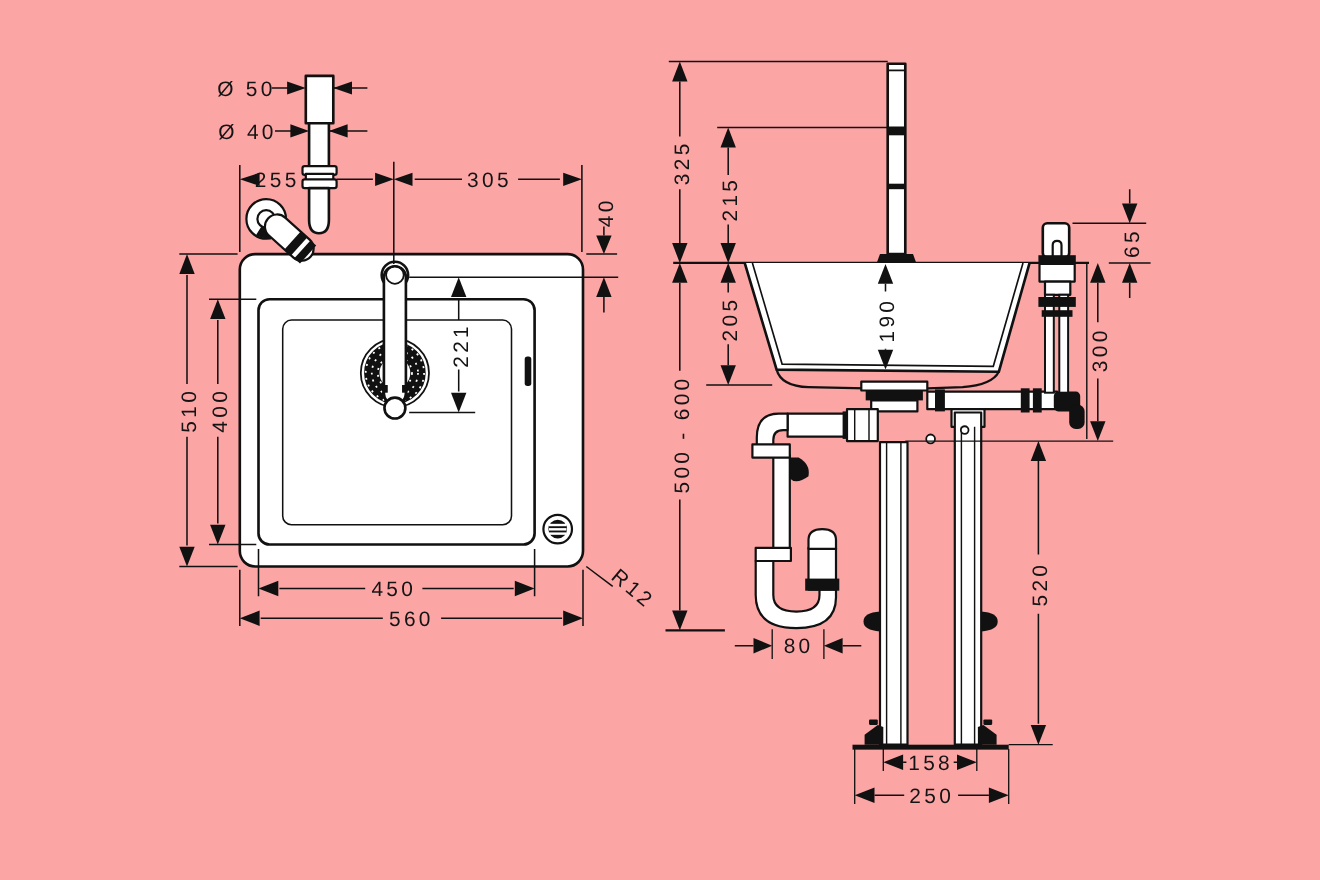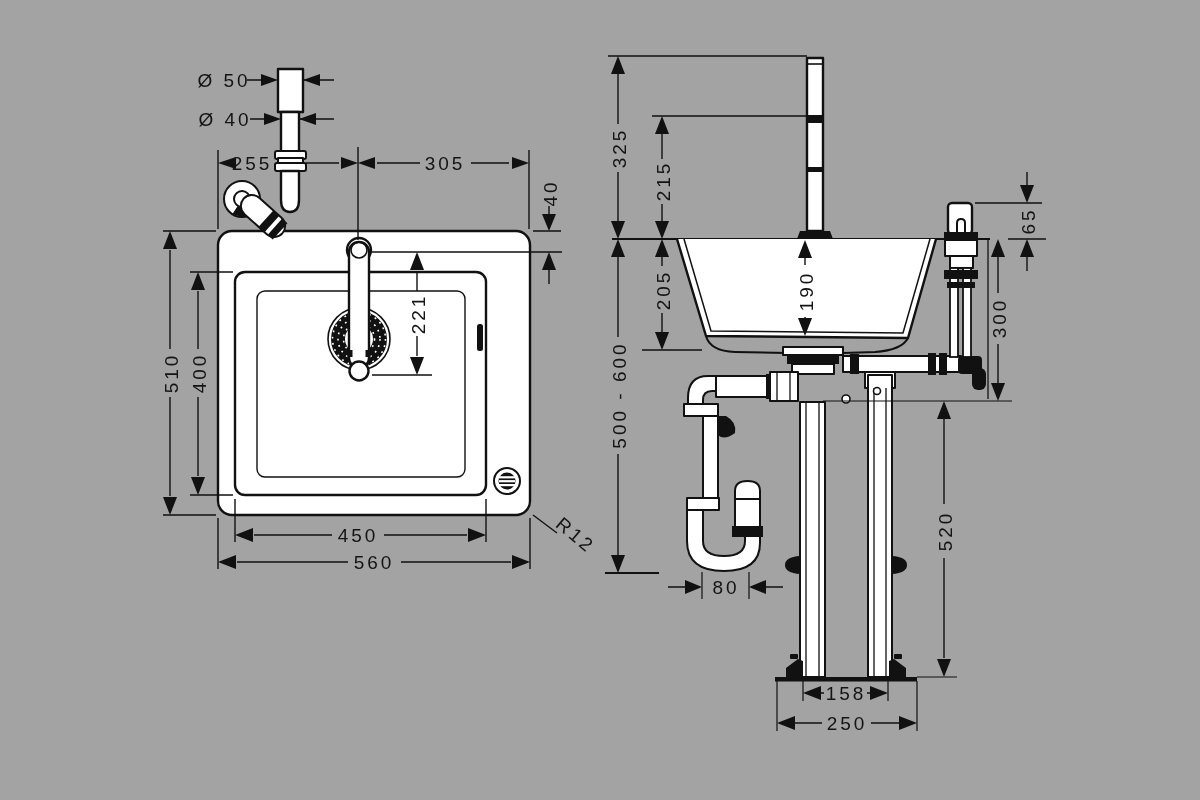--- a/index.html
+++ b/index.html
@@ -1,16 +1,16 @@
 <!DOCTYPE html>
 <html><head>
 <meta charset="utf-8">
 <style>
   html,body{margin:0;padding:0;background:#fff;}
-  #stage{position:relative;width:1200px;height:800px;background:#a3a3a3;overflow:hidden;}
+  #stage{position:relative;width:1200px;height:800px;background:#fca5a5;overflow:hidden;}
   svg{display:block;}
   .ln-thin{stroke:#111;stroke-width:1.3;fill:none;stroke-linecap:butt;}
   .ln-dim{stroke:#111;stroke-width:1.4;fill:none;stroke-linecap:butt;}
   .fw{fill:#fff;stroke:#111;stroke-width:2.4;stroke-linejoin:round;}
   .fw2{fill:#fff;stroke:#111;stroke-width:2;stroke-linejoin:round;}
   .fb{fill:#111;stroke:none;}
   .arrow{fill:#111;stroke:none;}
   .t{font-family:"Liberation Sans","DejaVu Sans",sans-serif;font-size:19px;letter-spacing:3px;fill:#141414;}
 </style>
 </head>

